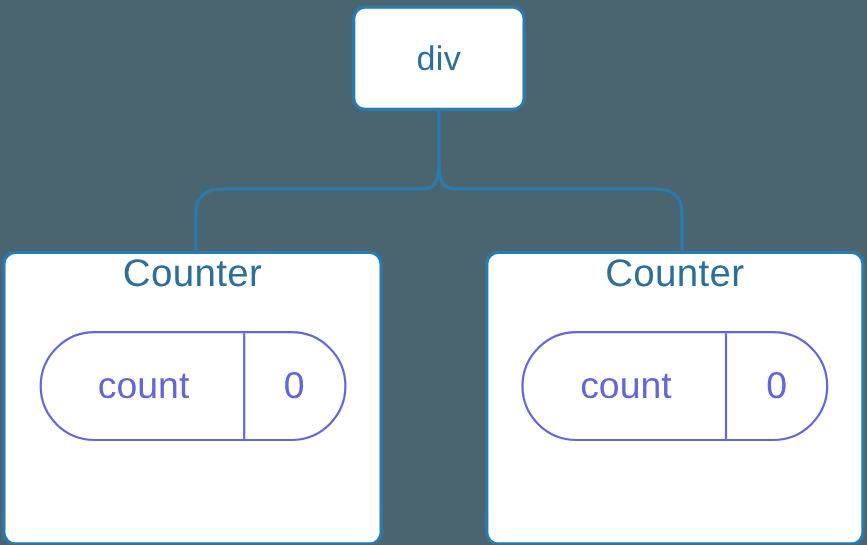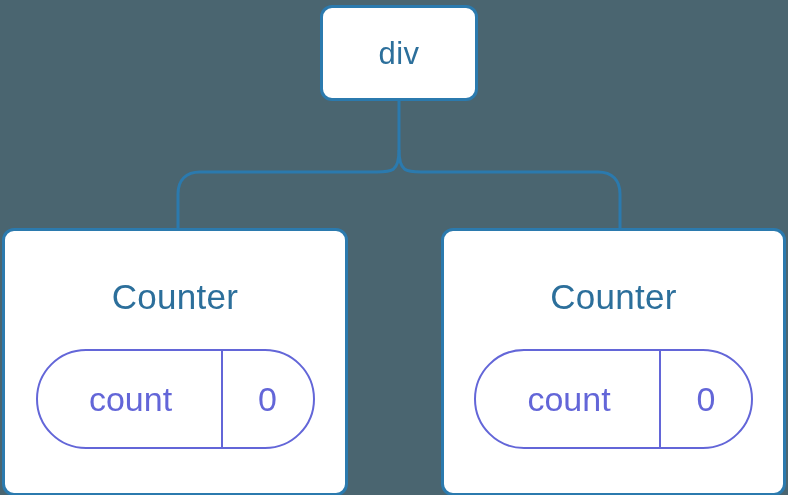--- a/index.html
+++ b/index.html
@@ -75,21 +75,20 @@
     left: 441px;
     width: 345px;
   }
 
   .node-title {
     color: #2c6f9b;
     font-size: 35px;
     font-weight: 400;
     letter-spacing: 0.3px;
     line-height: 1;
-    margin-top: 48px;
   }
 
   
   .state-pill {
     margin-top: 35px;
     height: 100px;
     display: flex;
     align-items: stretch;
     border: 2px solid #6366d8;
     border-radius: 50px;

